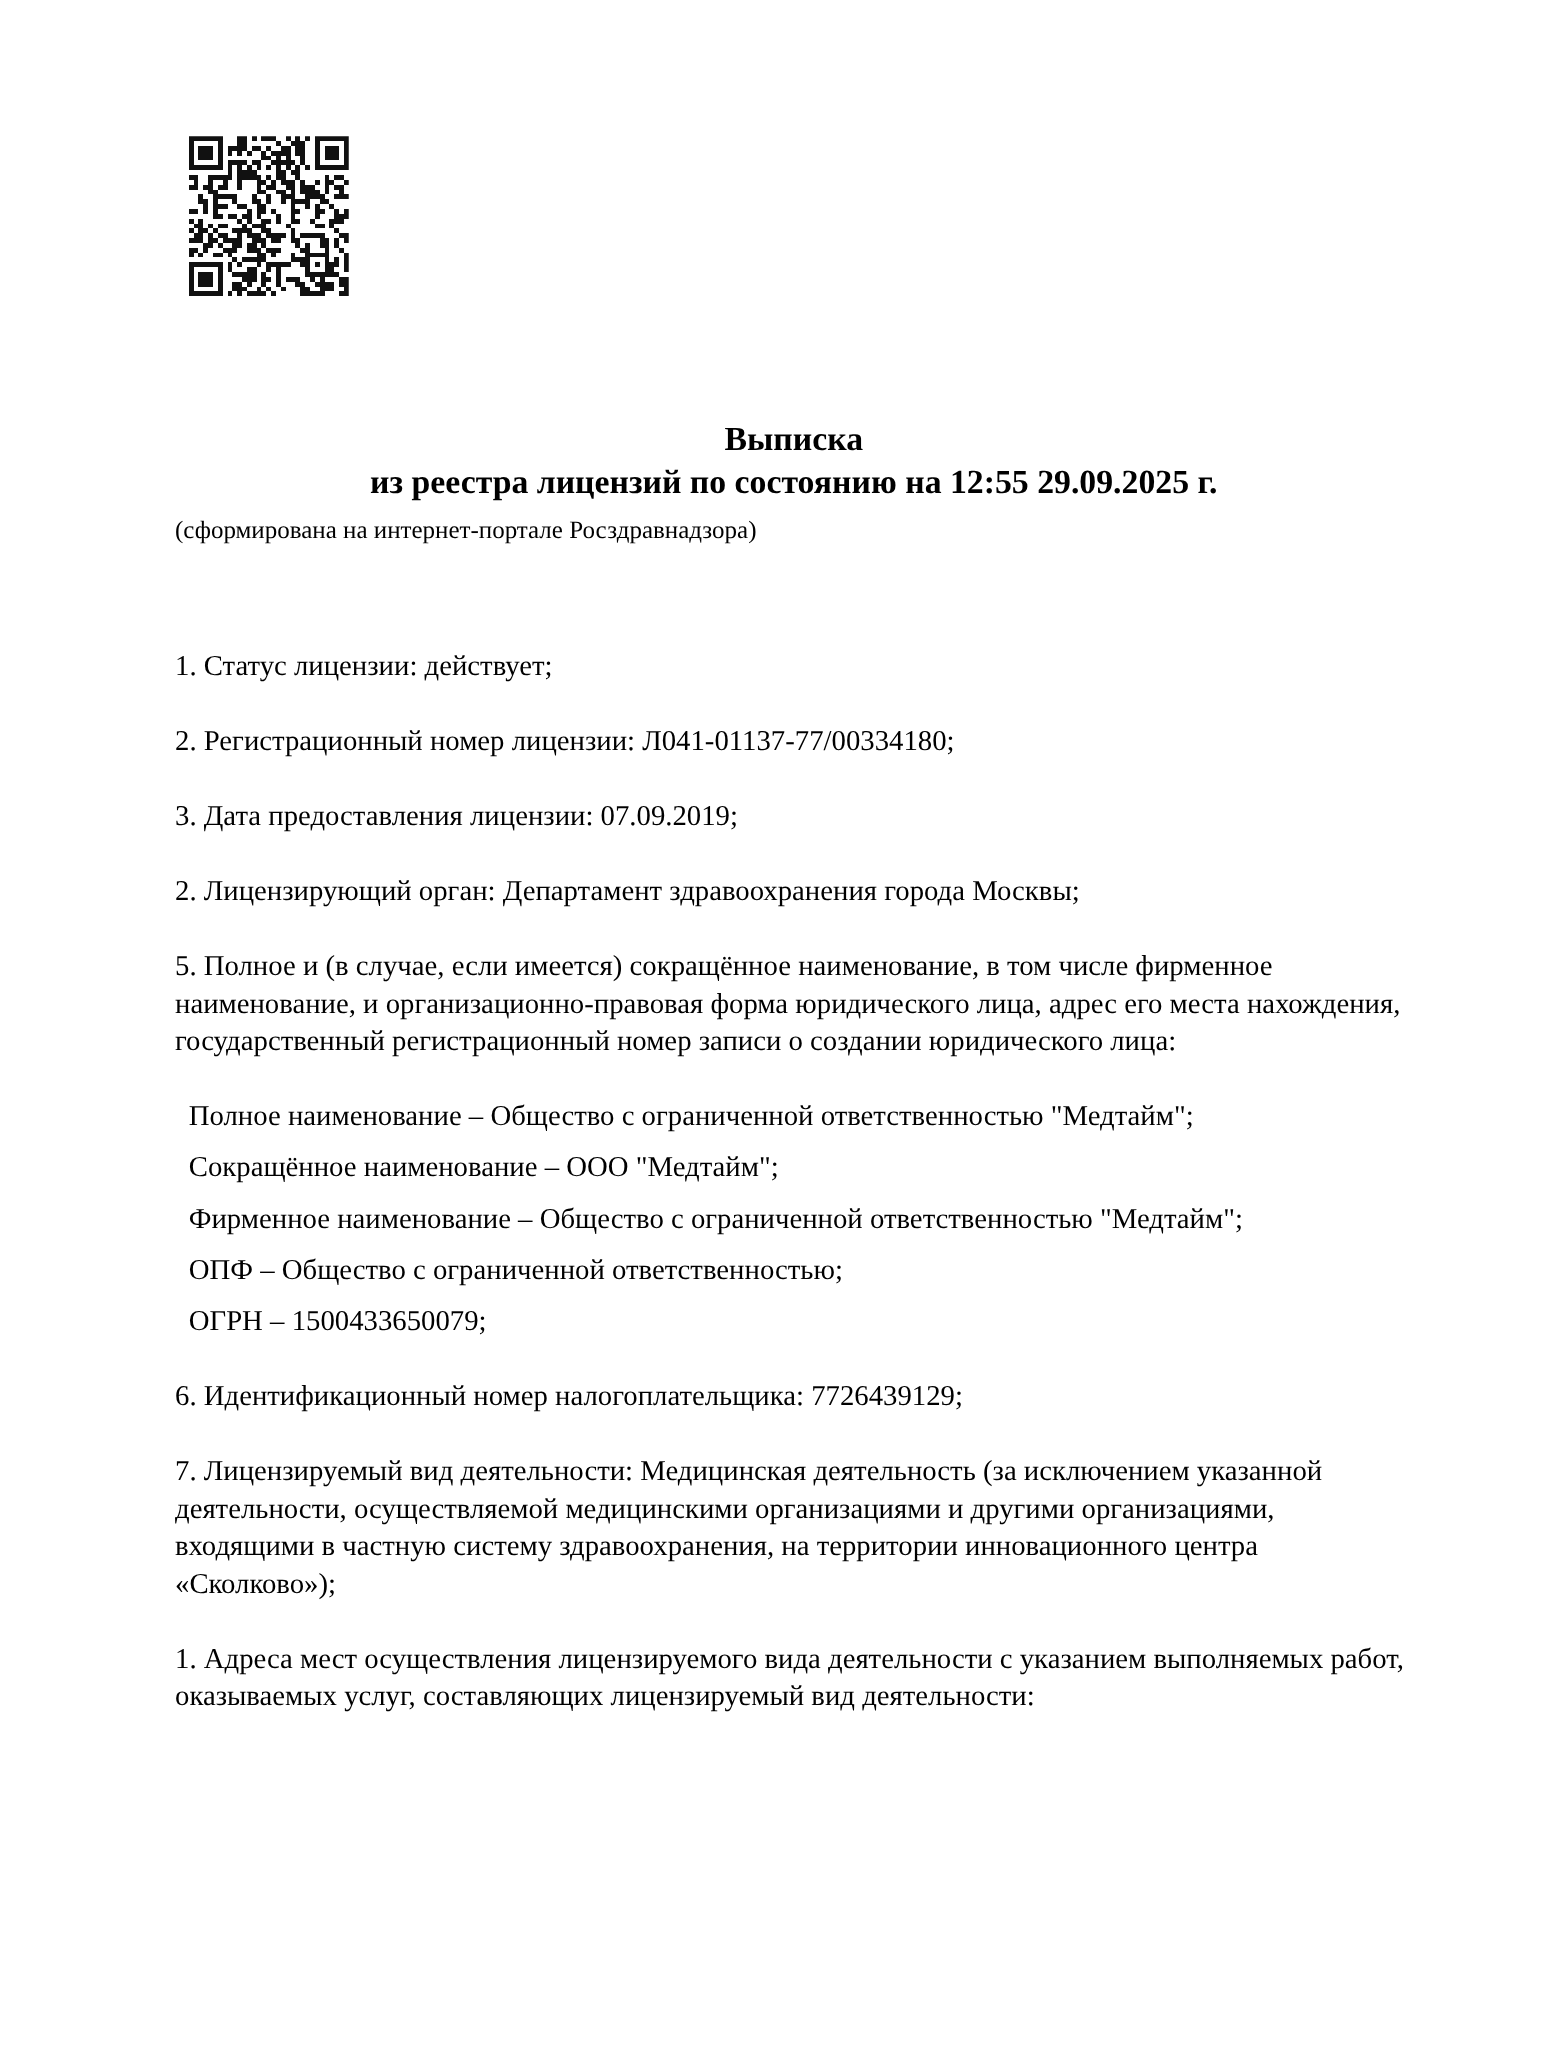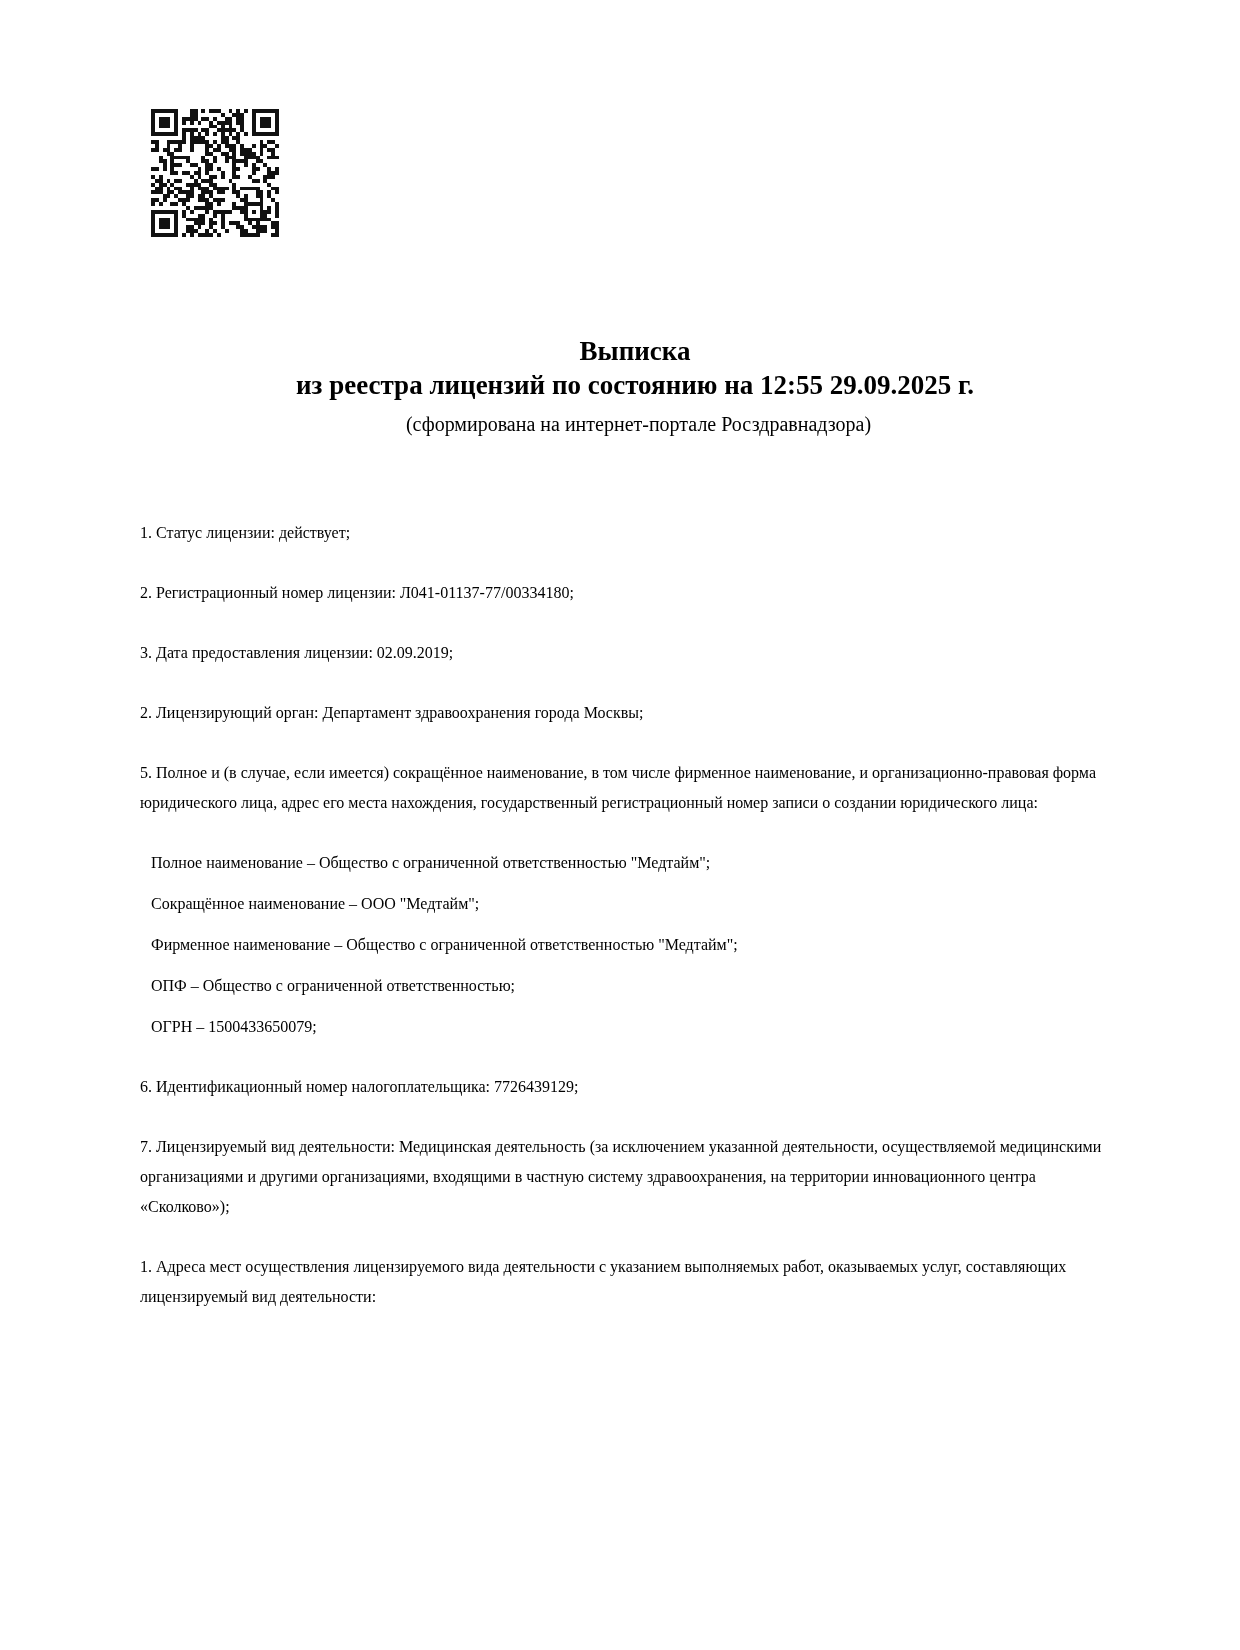--- a/index.html
+++ b/index.html
@@ -19,28 +19,28 @@
   .title{
     padding-top:334px;
     margin:0 110px 0 140px;
     text-align:center;
     font-weight:700;
     font-size:27px;
     line-height:34px;
   }
   .subtitle{
     margin:10px 103px 0 140px;
-    text-align:center;
+    text-align:left;
     font-size:20px;
     line-height:24px;
   }
   .body{
     margin:82px 0 0 140px;
     width:985px;
-    font-size:16px;
+    font-size:23px;
     line-height:30px;
   }
   .body p{margin:0 0 30px 0;}
   .org-block{margin:0 0 30px 0;}
   .org-block div{margin:11px;}
 </style>
 </head>
 <body>
 
 <div class="doc">
@@ -54,21 +54,21 @@
   <div class="title">
     <div>Выписка</div>
     <div>из реестра лицензий по состоянию на 12:55 29.09.2025 г.</div>
   </div>
 
   <div class="subtitle">(сформирована на интернет-портале Росздравнадзора)</div>
 
   <div class="body">
     <p>1. Статус лицензии: действует;</p>
     <p>2. Регистрационный номер лицензии: Л041-01137-77/00334180;</p>
-    <p>3. Дата предоставления лицензии: 02.09.2019;</p>
+    <p>3. Дата предоставления лицензии: 07.09.2019;</p>
     <p>2. Лицензирующий орган: Департамент здравоохранения города Москвы;</p>
     <p>5. Полное и (в случае, если имеется) сокращённое наименование, в том числе фирменное наименование, и организационно-правовая форма юридического лица, адрес его места нахождения, государственный регистрационный номер записи о создании юридического лица:</p>
 
     <div class="org-block">
       <div>Полное наименование – Общество с ограниченной ответственностью "Медтайм";</div>
       <div>Сокращённое наименование – ООО "Медтайм";</div>
       <div>Фирменное наименование – Общество с ограниченной ответственностью "Медтайм";</div>
       <div>ОПФ – Общество с ограниченной ответственностью;</div>
       <div>ОГРН – 1500433650079;</div>
     </div>

